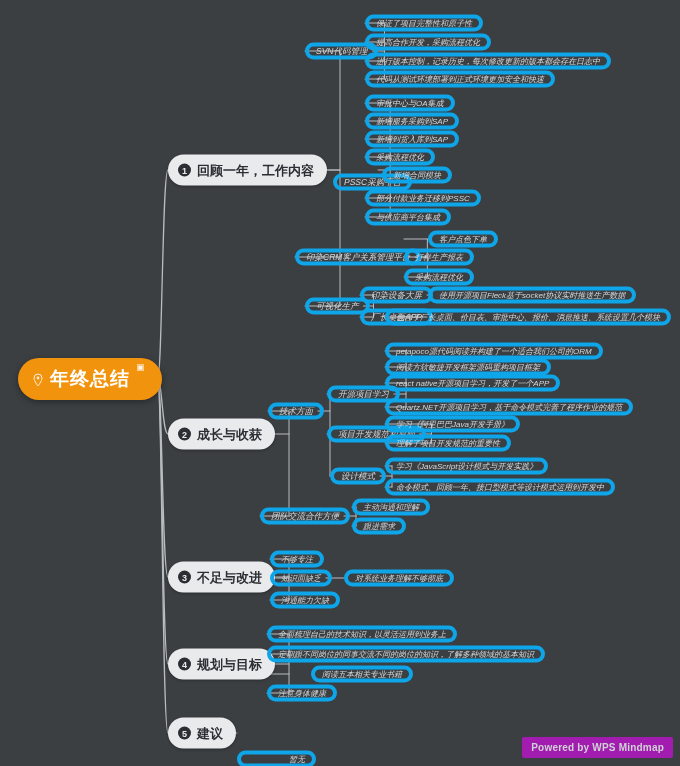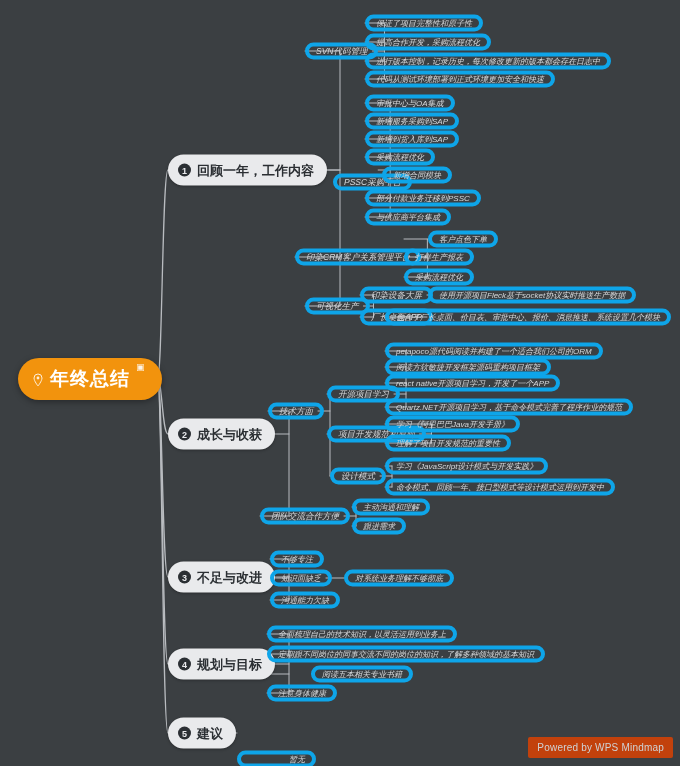--- a/index.html
+++ b/index.html
@@ -65,23 +65,24 @@
     padding:0 7px;
     color:#d5d8db;
     font-size:8.5px;
     line-height:1;
     background:transparent;
     font-style:italic;
   }
   .bub.small{font-size:8px;}
   .watermark{
     position:absolute;right:7px;bottom:8px;
-    background:#c2410c;color:#cfd2d5;
+    background:#a21caf;color:#cfd2d5;
     font-size:10px;padding:5px 9px;border-radius:2px;
     letter-spacing:.2px;
+    font-weight:bold;
   }
 </style>
 </head>
 <body>
 
 <div id="canvas">
   <svg id="links">
       <path d="M157.515625 379 C162.23359375 379 162.23359375 170 168 170" fill="none" stroke="#b9bcc0" stroke-width="1.3" stroke-linecap="round"></path>
       <path d="M157.515625 379 C162.23359375 379 162.23359375 434 168 434" fill="none" stroke="#b9bcc0" stroke-width="1.3" stroke-linecap="round"></path>
       <path d="M157.515625 379 C162.23359375 379 162.23359375 577 168 577" fill="none" stroke="#b9bcc0" stroke-width="1.3" stroke-linecap="round"></path>

